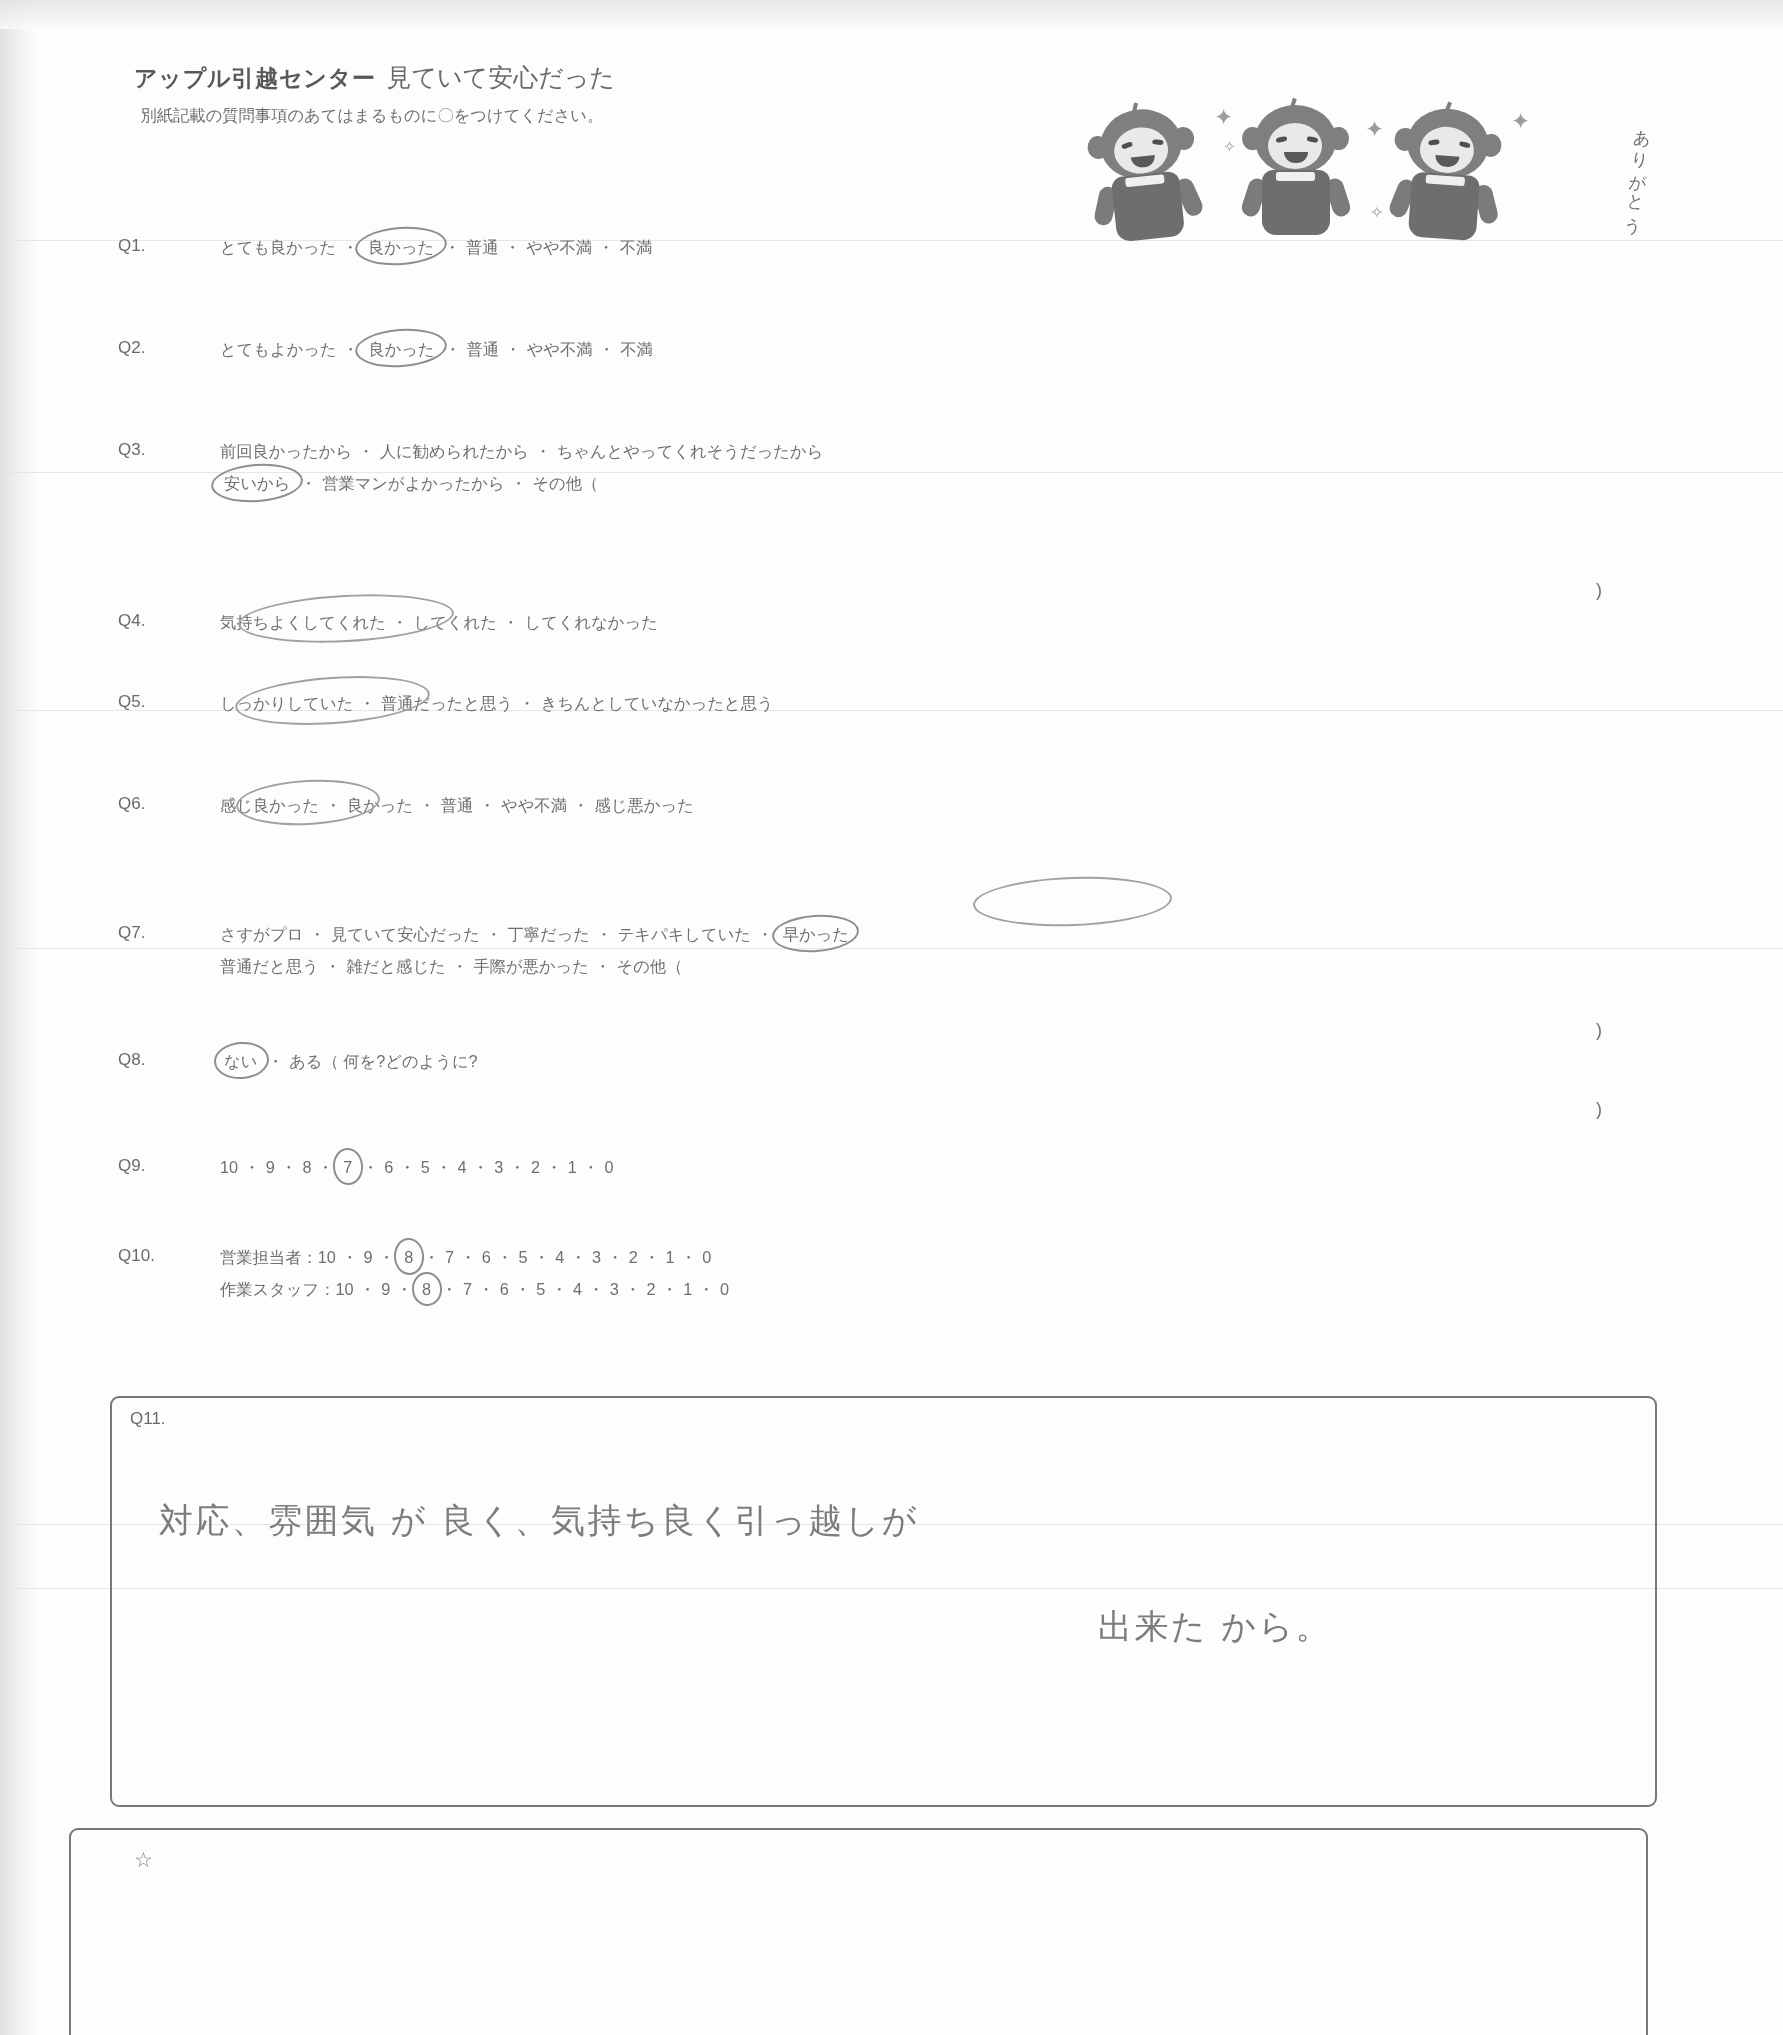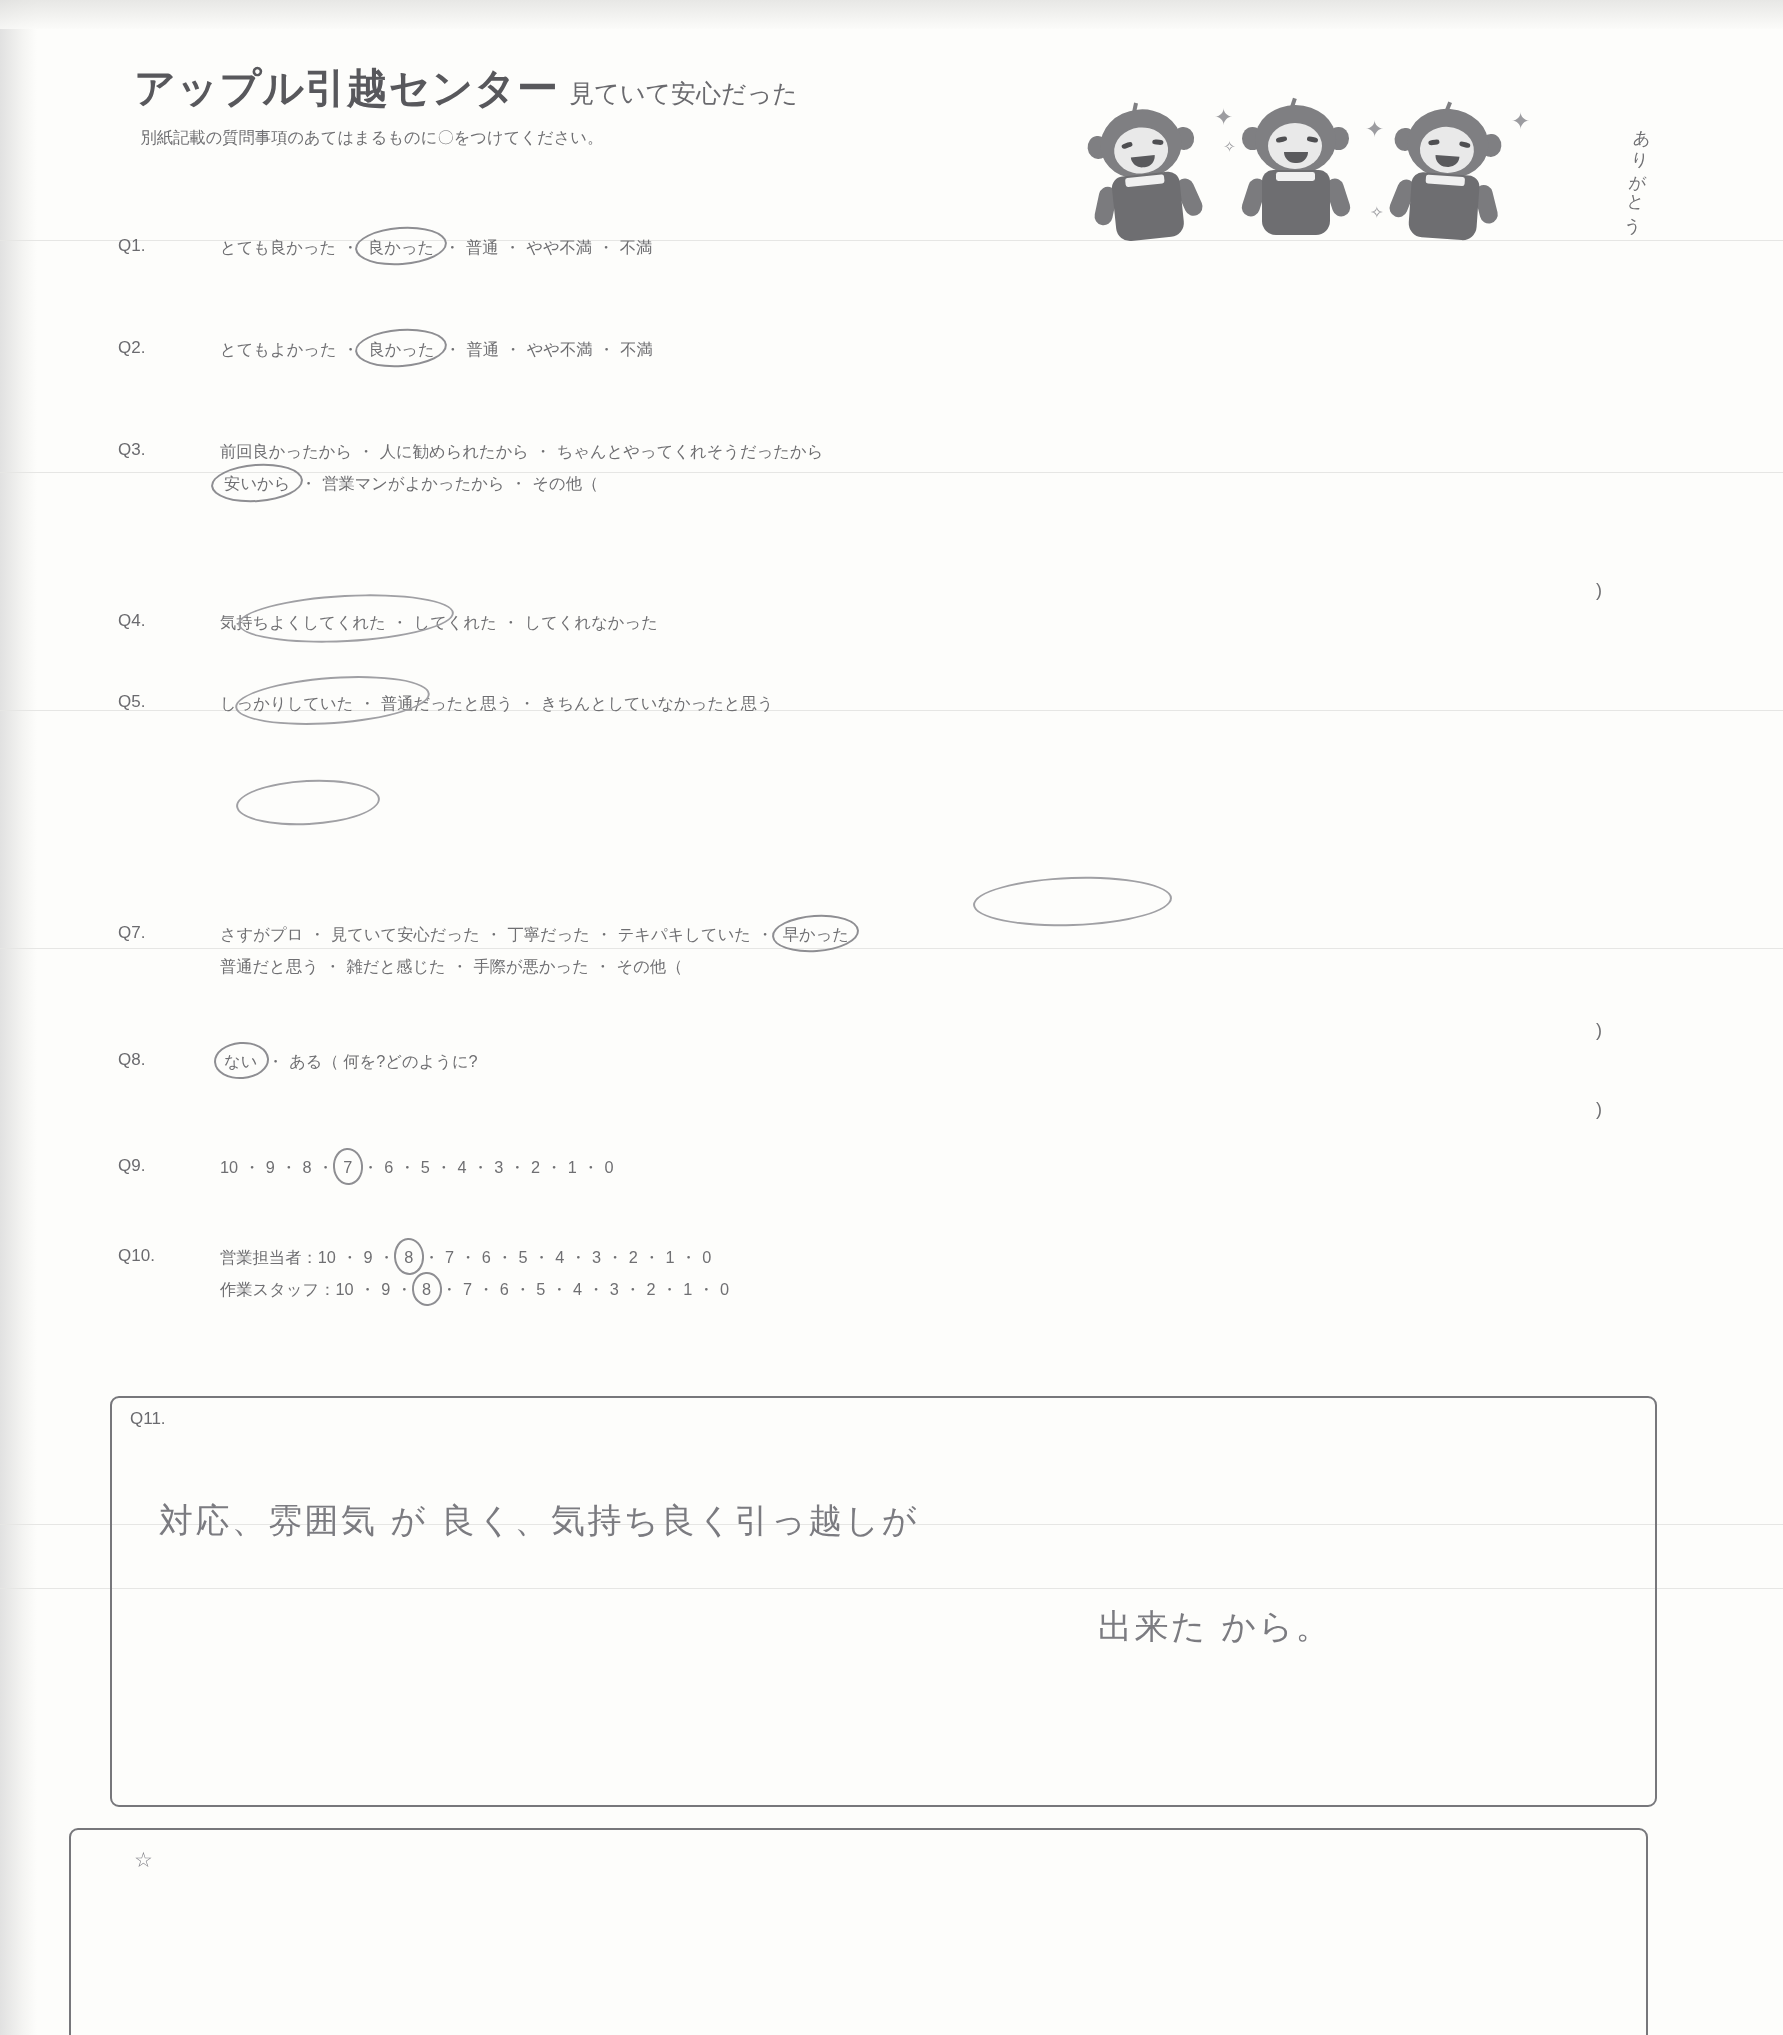--- a/index.html
+++ b/index.html
@@ -52,21 +52,21 @@
     left: 134px;
     top: 61px;
     width: 1058px;
   }
   .brand-line {
     display: flex;
     align-items: baseline;
     gap: 10.6px;
   }
   .brand {
-    font-size: 41px;
+    font-size: 23px;
     font-weight: bold;
     letter-spacing: 0.8px;
     color: #58585c;
     white-space: nowrap;
   }
   .brand-sub {
     font-size: 25px;
     color: #6a6a6e;
     white-space: nowrap;
   }
@@ -399,20 +399,28 @@
   <div class="qblock" style="top:692px;">
     <div class="qrow">
       <div class="qlabel">Q5.</div>
       <div class="qtext">
         <span>しっかりしていた</span><span class="sep">・</span><span>普通だったと思う</span><span class="sep">・</span><span>きちんとしていなかったと思う</span>
       </div>
     </div>
   </div>
   <div class="pencil-oval" style="left:235px; top:677px; width:191px; height:43px; transform:rotate(-4deg);"></div>
 
+  <div class="qblock" style="top:794px;">
+    <div class="qrow">
+      <div class="qlabel">Q6.</div>
+      <div class="qtext">
+        <span>感じ良かった</span><span class="sep">・</span><span>良かった</span><span class="sep">・</span><span>普通</span><span class="sep">・</span><span>やや不満</span><span class="sep">・</span><span>感じ悪かった</span>
+      </div>
+    </div>
+  </div>
   <div class="pencil-oval" style="left:236px; top:780px; width:140px; height:41px; transform:rotate(-3deg);"></div>
 
   <div class="qblock" style="top:923px;">
     <div class="qrow">
       <div class="qlabel">Q7.</div>
       <div class="qtext">
         <span>さすがプロ</span><span class="sep">・</span><span>見ていて安心だった</span><span class="sep">・</span><span>丁寧だった</span><span class="sep">・</span><span>テキパキしていた</span><span class="sep">・</span><span class="circled tight">早かった</span>
       </div>
     </div>
     <div class="qsub">

